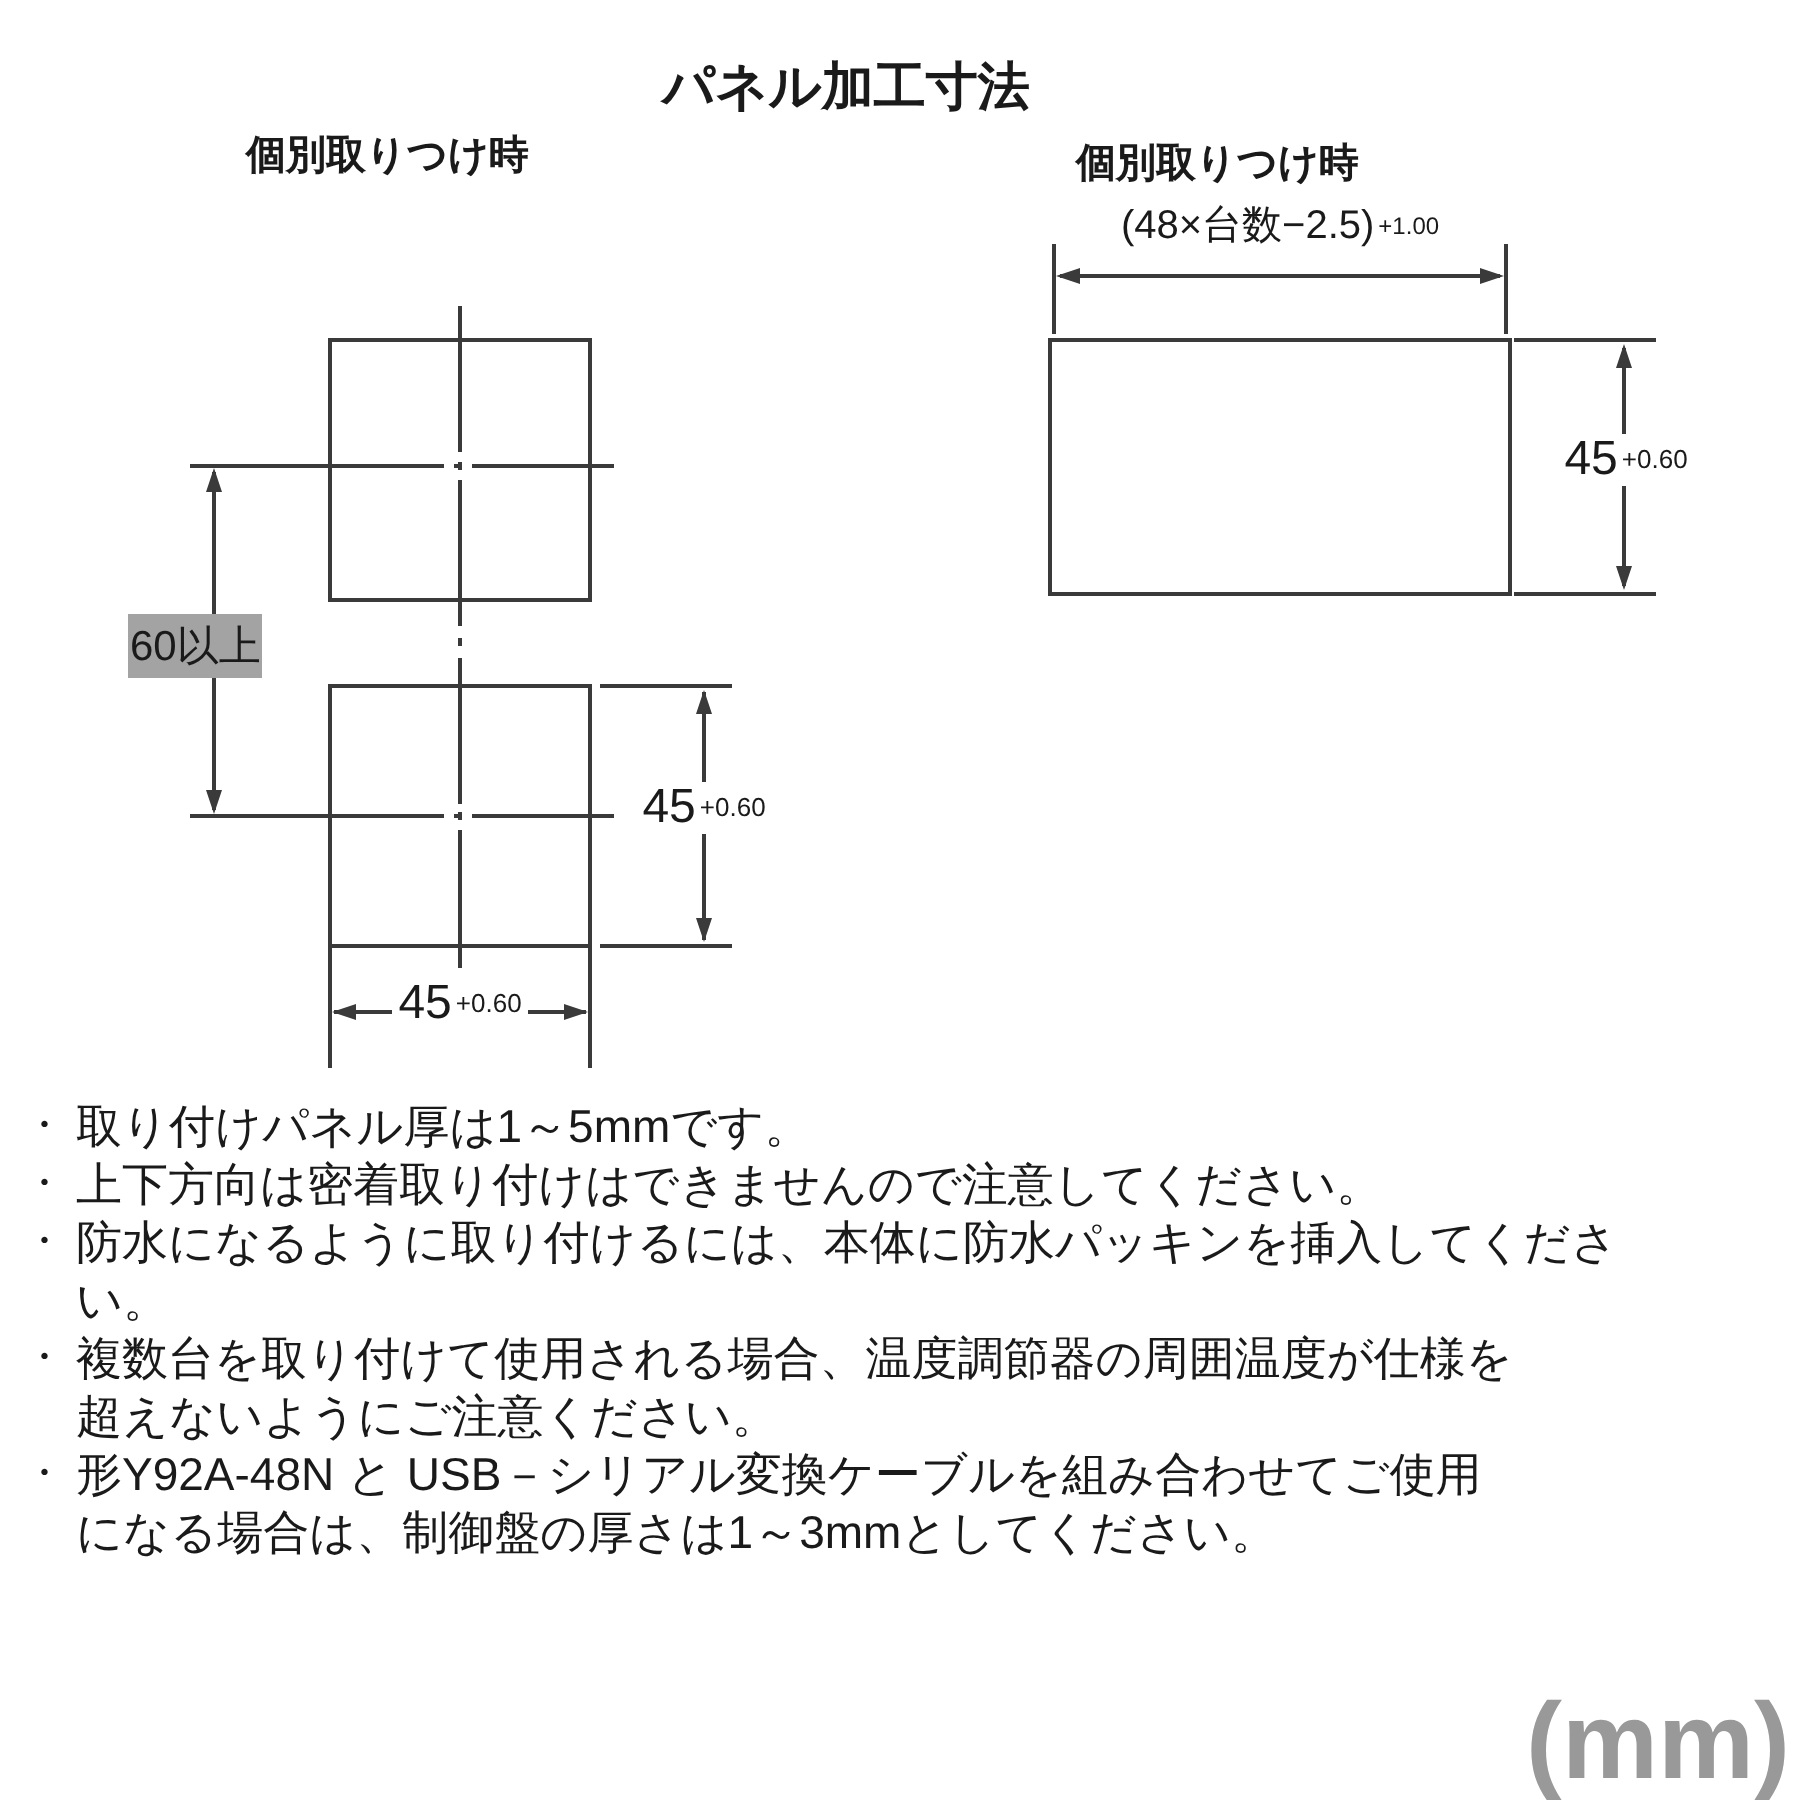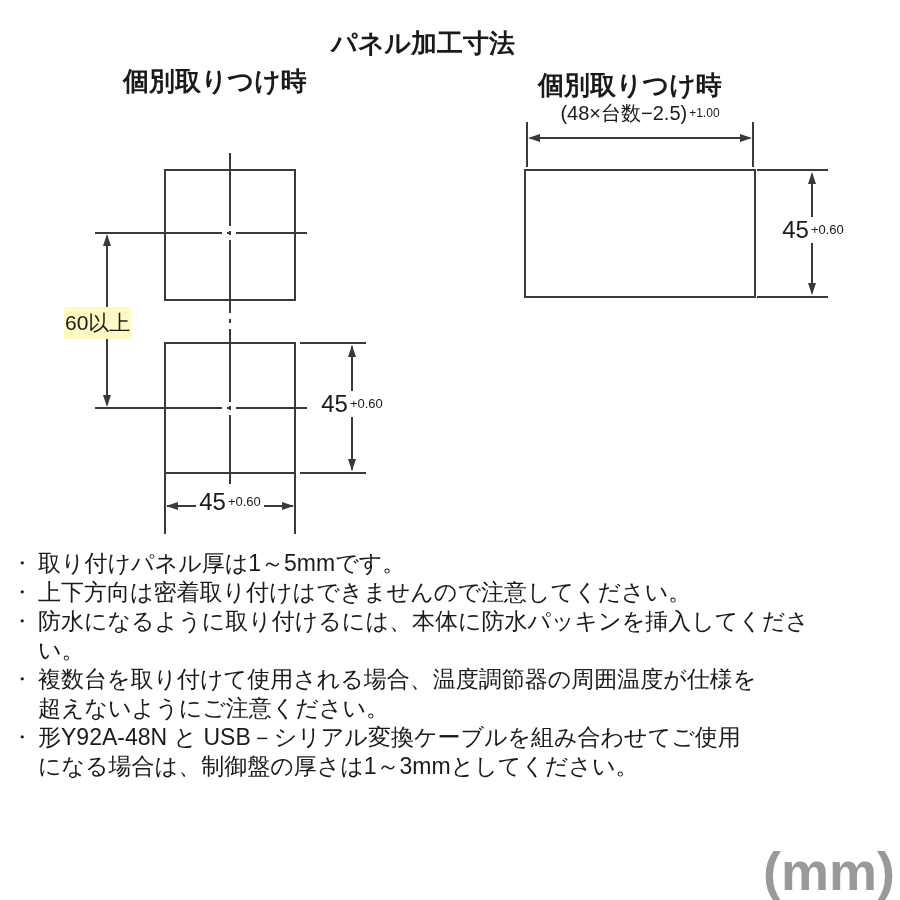--- a/index.html
+++ b/index.html
@@ -3,35 +3,35 @@
 <meta charset="utf-8">
 <style>
   html,body{margin:0;padding:0;background:#fff;}
   .page{
     position:relative;width:900px;height:900px;background:#ffffff;
     font-family:"Liberation Sans","DejaVu Sans",sans-serif;color:#1a1a1a;
     overflow:hidden;
   }
   .abs{position:absolute;}
   .page-title{font-size:26px;font-weight:bold;text-align:center;white-space:nowrap;}
-  .fig-label{font-size:26px;font-weight:bold;white-space:nowrap;}
+  .fig-label{font-size:20px;font-weight:bold;white-space:nowrap;}
   svg .ln{stroke:#3a3a3a;stroke-width:2;fill:none;stroke-linecap:butt;}
   svg .ah{fill:#3a3a3a;stroke:none;}
   .dim-label{
     display:inline-flex;align-items:center;background:#ffffff;
     font-size:24px;line-height:24px;padding:1px 3px;white-space:nowrap;
   }
   .dim-label .tol{
     display:inline-flex;align-items:center;
     font-size:13px;line-height:14px;margin-left:2px;
   }
   .formula-label{font-size:20px;line-height:20px;justify-content:space-between;}
   .formula-label .tol{font-size:12px;line-height:13px;}
   .center-row{display:flex;justify-content:center;}
-  .spacing-label{font-size:21px;background:#fef9c3;padding:2px 1px;white-space:nowrap;}
+  .spacing-label{font-size:21px;background:#a3a3a3;padding:2px 1px;white-space:nowrap;}
   .notes{font-size:23px;line-height:29px;}
   .note{display:flex;align-items:flex-start;}
   .note .bullet{flex:none;width:26px;font-size:20px;}
   .note .note-text{flex:1;}
   .unit-label{font-size:54px;font-weight:bold;color:#999999;text-align:right;white-space:nowrap;}
 </style>
 </head>
 <body>
 
 <div class="page">

